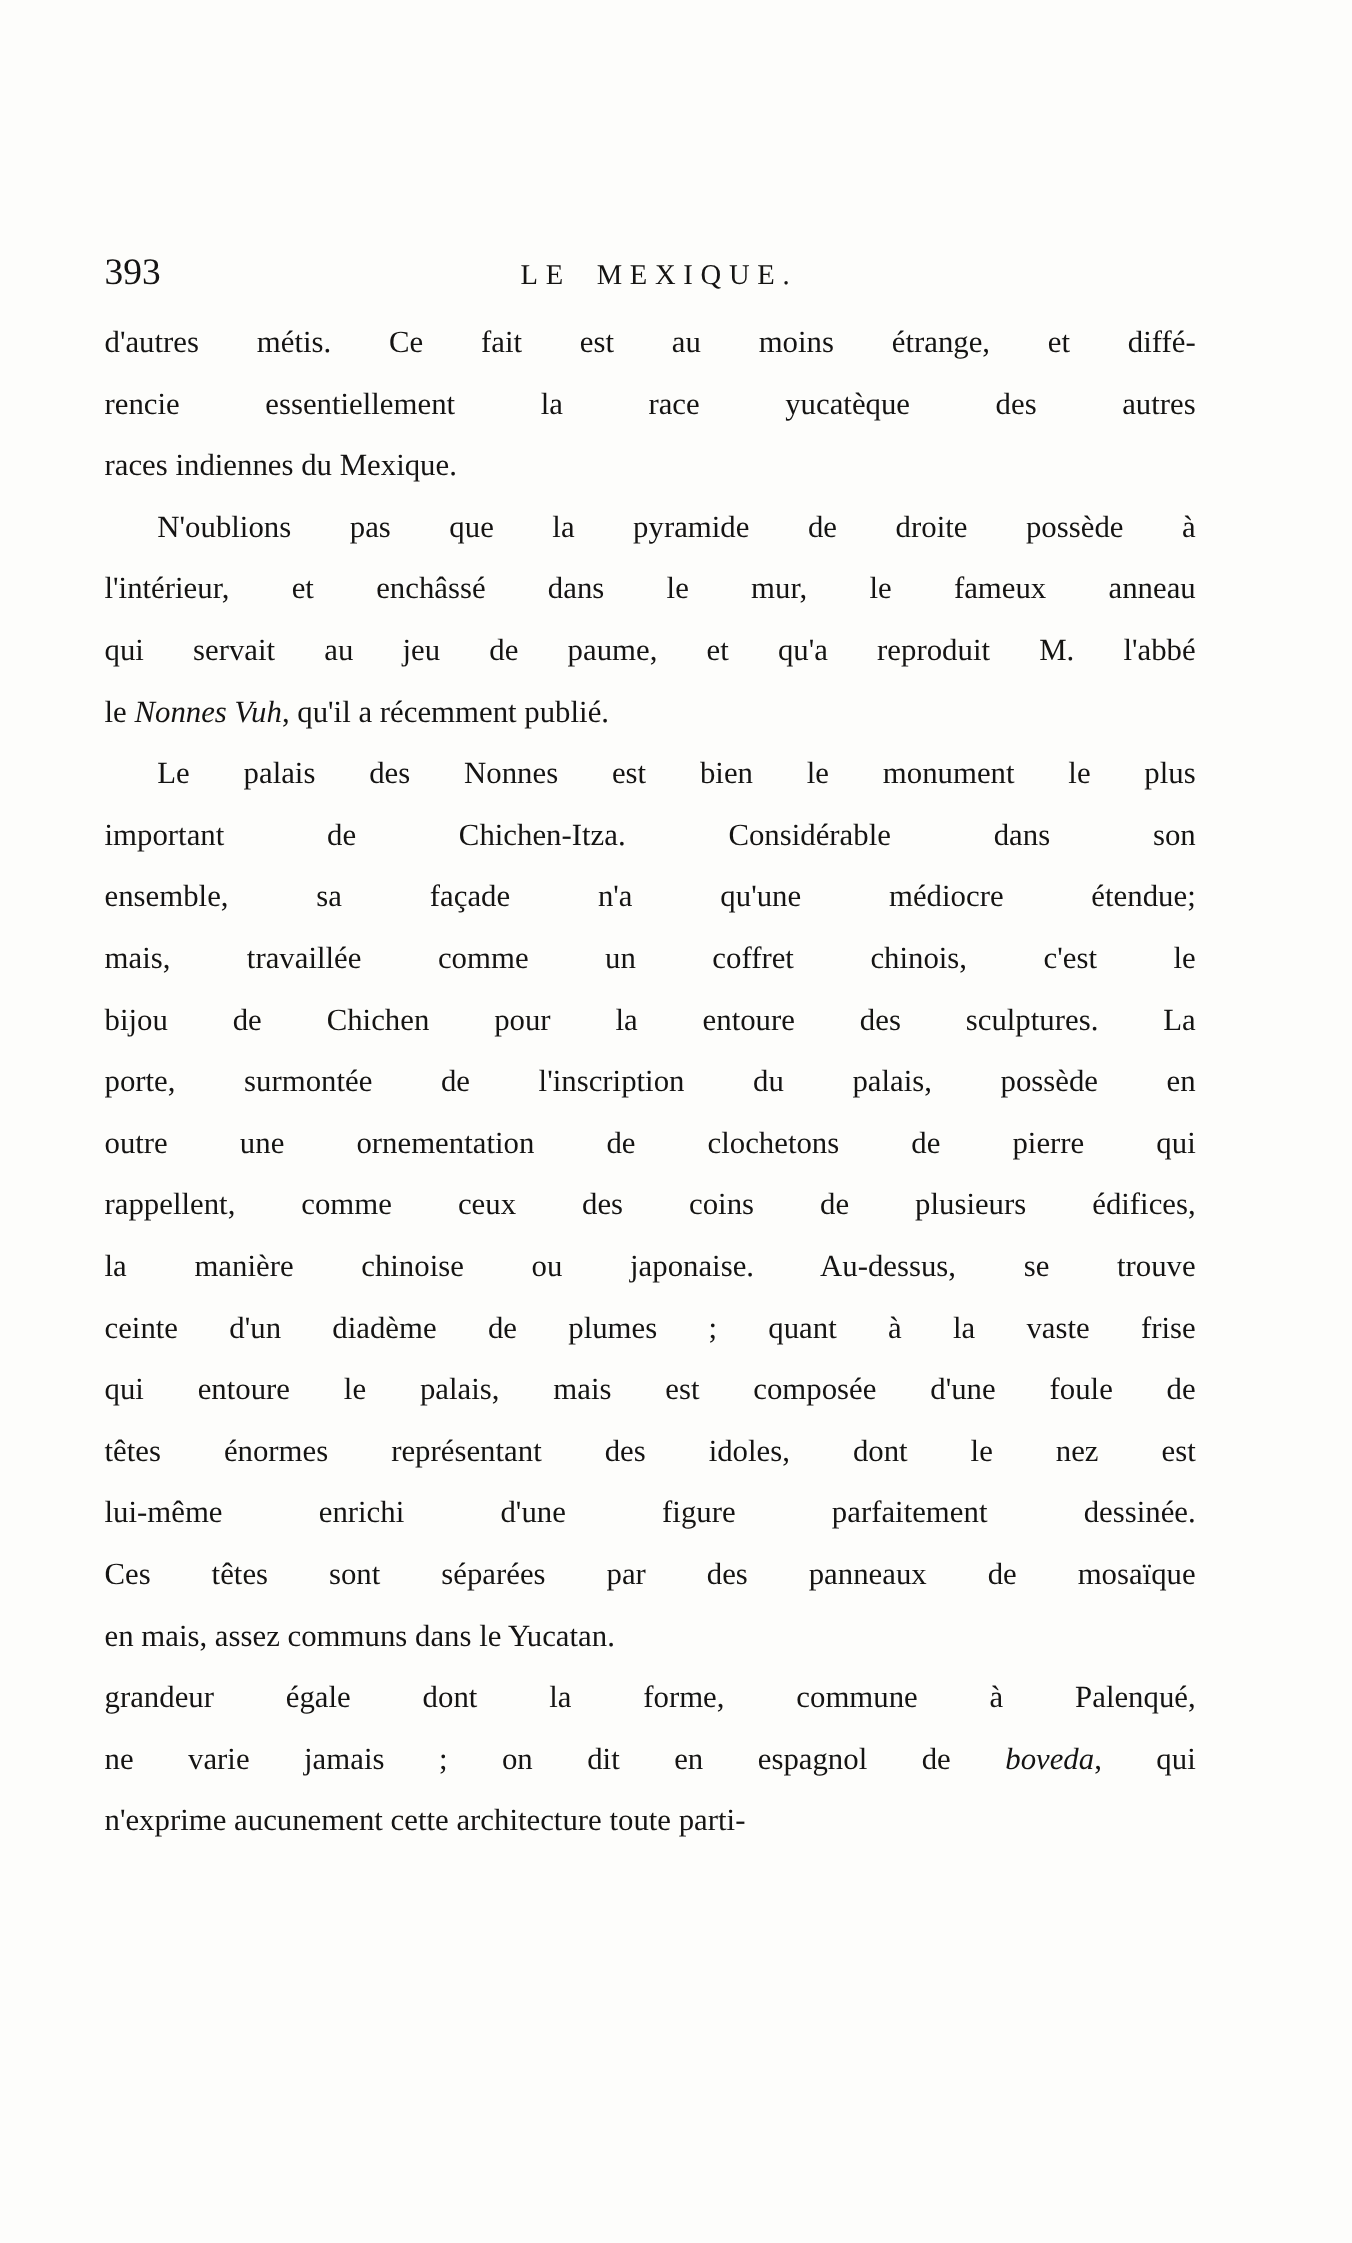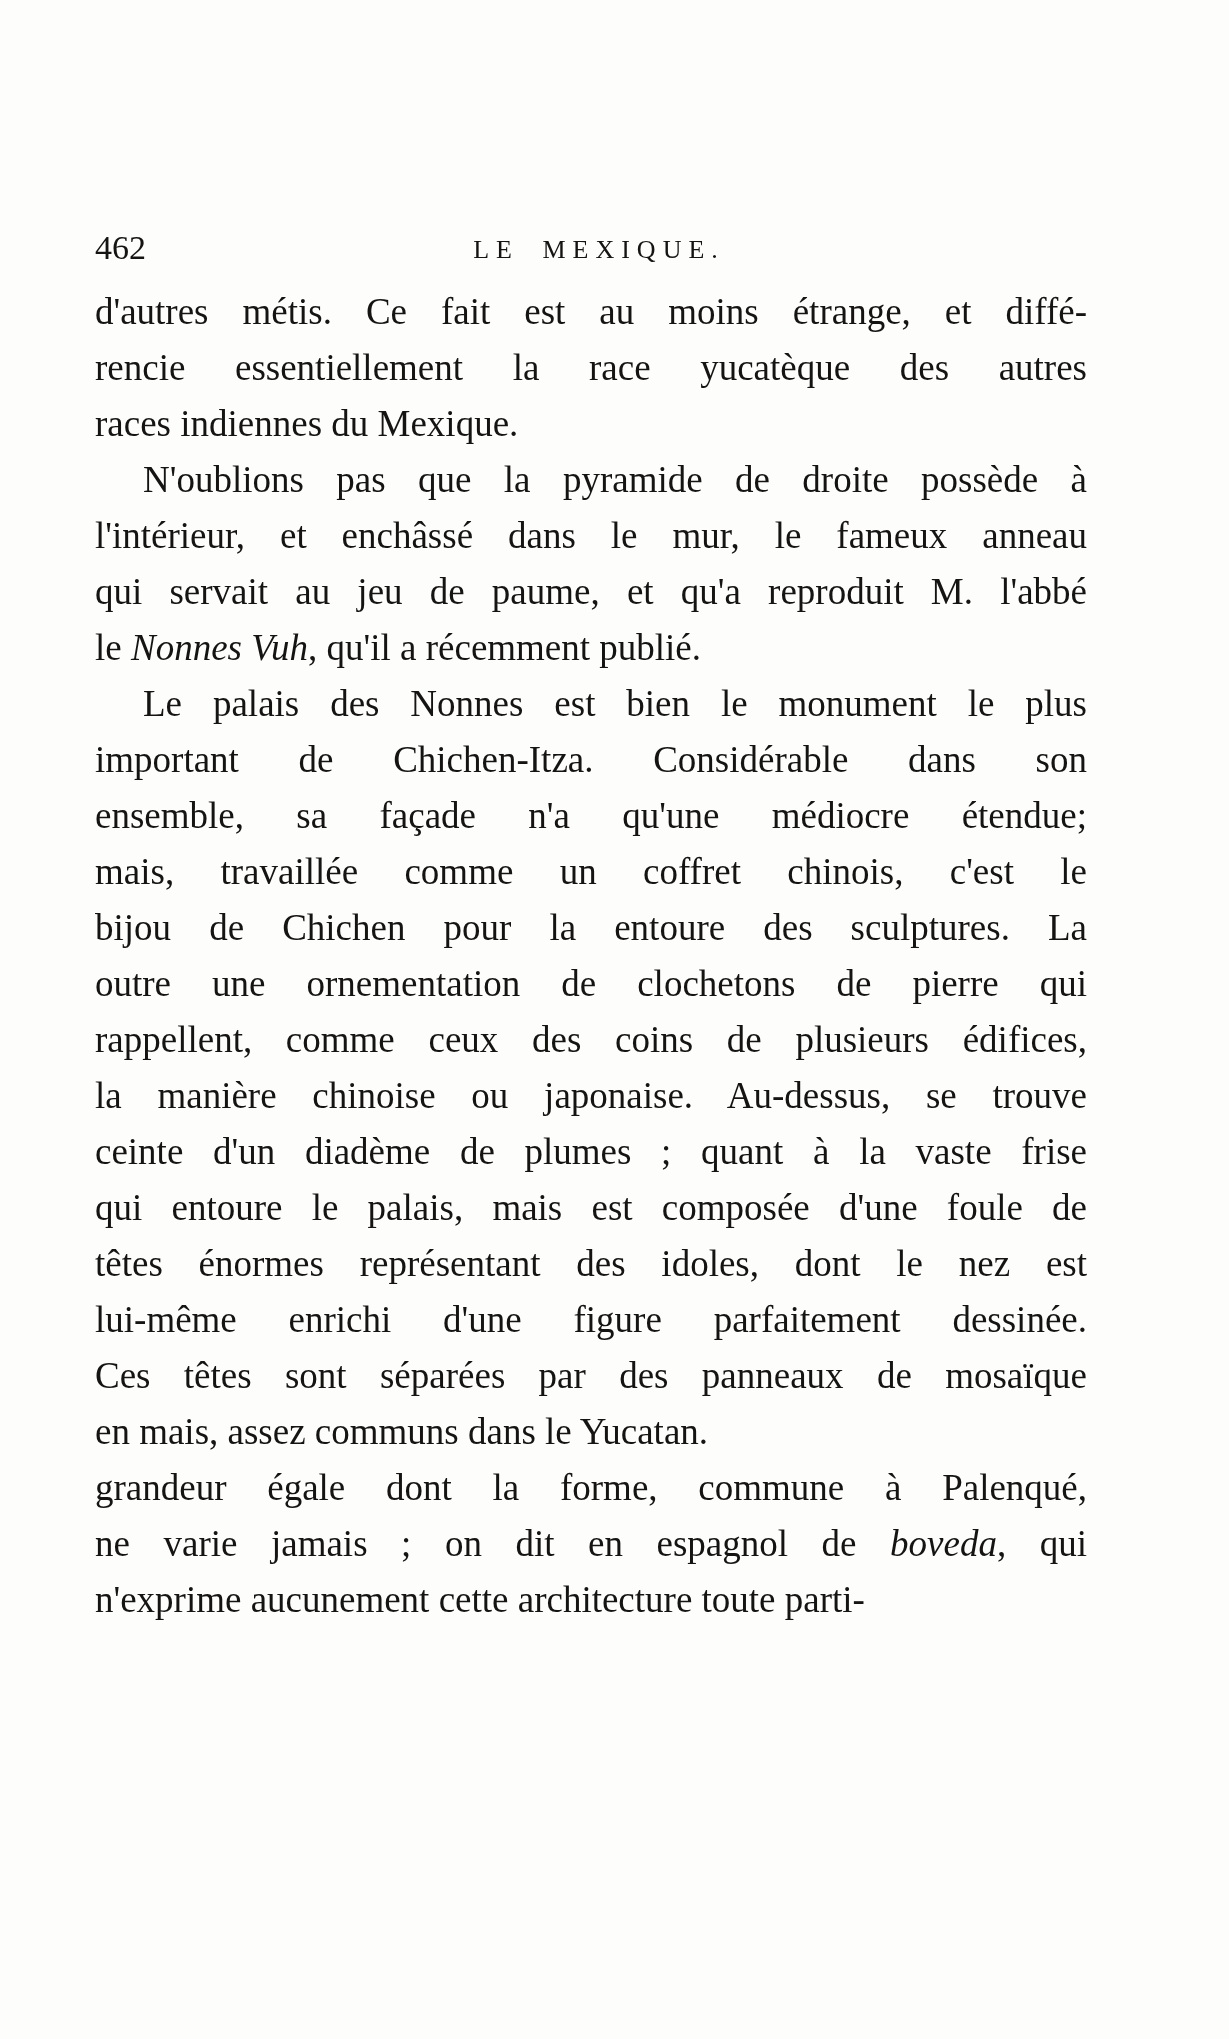--- a/index.html
+++ b/index.html
@@ -38,62 +38,63 @@
     top: 4px;
     text-align: center;
     font-size: 26px;
     line-height: 40px;
     letter-spacing: 7px;
     word-spacing: 10px;
   }
   .page-body { }
   .paragraph { }
   .line {
-    font-size: 37px;
+    font-size: 28px;
     line-height: 56px;
     text-align: justify;
     text-align-last: justify;
     font-family: Liberation Serif, serif;
   }
   .line.last {
     text-align: left;
     text-align-last: left;
   }
   .line.indent {
     text-indent: 48px;
   }
   .line i { font-style: italic; }
 </style>
 </head>
 <body>
 
 <div class="page">
   <div class="content">
     <div class="page-header">
-      <span class="page-number">462</span>
+      <span class="page-number">393</span>
       <span class="running-title">LE MEXIQUE.</span>
     </div>
     <div class="page-body">
         <div class="paragraph">
           <div class="line"><span>d'autres métis. Ce fait est au moins étrange, et diffé-</span></div>
           <div class="line"><span>rencie essentiellement la race yucatèque des autres</span></div>
           <div class="line last"><span>races indiennes du Mexique.</span></div>
         </div>
         <div class="paragraph">
           <div class="line indent"><span>N'oublions pas que la pyramide de droite possède à</span></div>
           <div class="line"><span>l'intérieur, et enchâssé dans le mur, le fameux anneau</span></div>
           <div class="line"><span>qui servait au jeu de paume, et qu'a reproduit M. l'abbé</span></div>
           <div class="line last"><span>le </span><i>Nonnes Vuh</i><span>, qu'il a récemment publié.</span></div>
         </div>
         <div class="paragraph">
           <div class="line indent"><span>Le palais des Nonnes est bien le monument le plus</span></div>
           <div class="line"><span>important de Chichen-Itza. Considérable dans son</span></div>
           <div class="line"><span>ensemble, sa façade n'a qu'une médiocre étendue;</span></div>
           <div class="line"><span>mais, travaillée comme un coffret chinois, c'est le</span></div>
           <div class="line"><span>bijou de Chichen pour la entoure des sculptures. La</span></div>
+          <div class="line"><span>porte, surmontée de l'inscription du palais, possède en</span></div>
           <div class="line"><span>outre une ornementation de clochetons de pierre qui</span></div>
           <div class="line"><span>rappellent, comme ceux des coins de plusieurs édifices,</span></div>
           <div class="line"><span>la manière chinoise ou japonaise. Au-dessus, se trouve</span></div>
           <div class="line"><span>ceinte d'un diadème de plumes ; quant à la vaste frise</span></div>
           <div class="line"><span>qui entoure le palais, mais est composée d'une foule de</span></div>
           <div class="line"><span>têtes énormes représentant des idoles, dont le nez est</span></div>
           <div class="line"><span>lui-même enrichi d'une figure parfaitement dessinée.</span></div>
           <div class="line"><span>Ces têtes sont séparées par des panneaux de mosaïque</span></div>
           <div class="line last"><span>en mais, assez communs dans le Yucatan.</span></div>
         </div>

